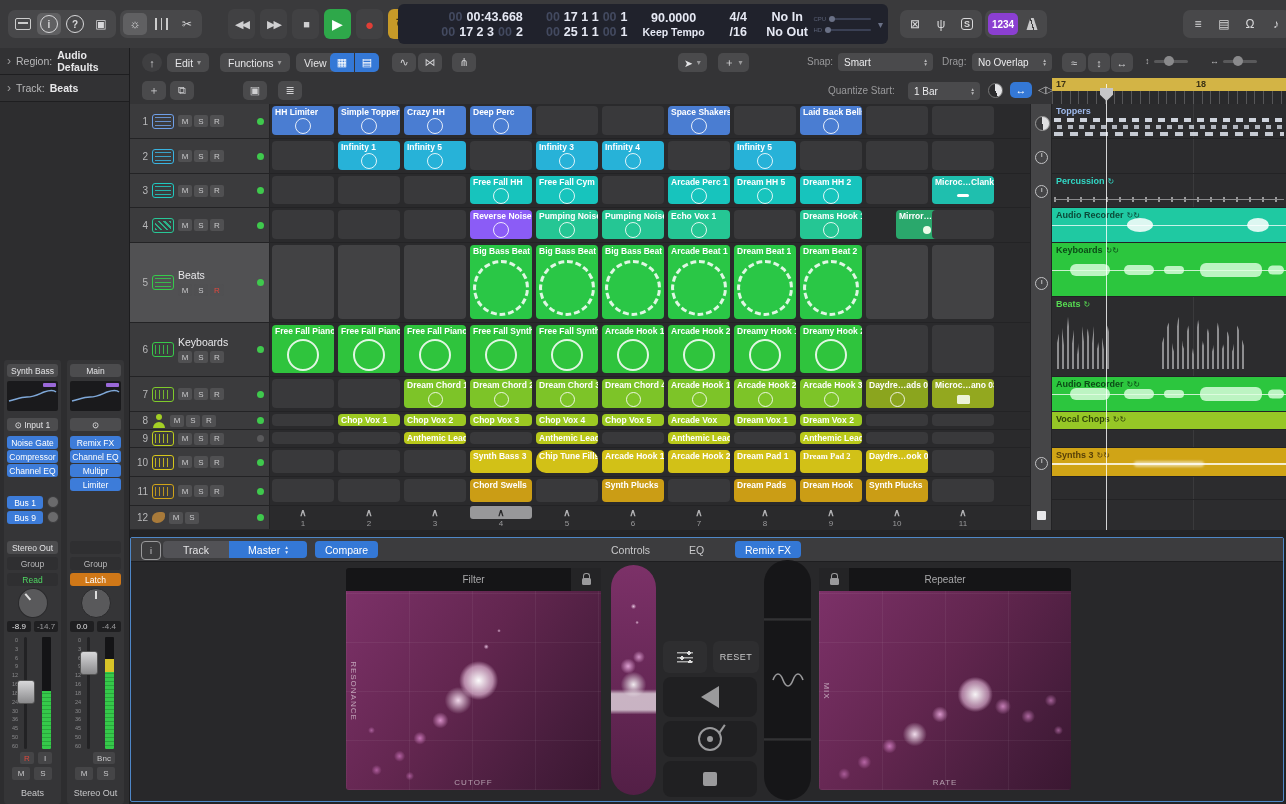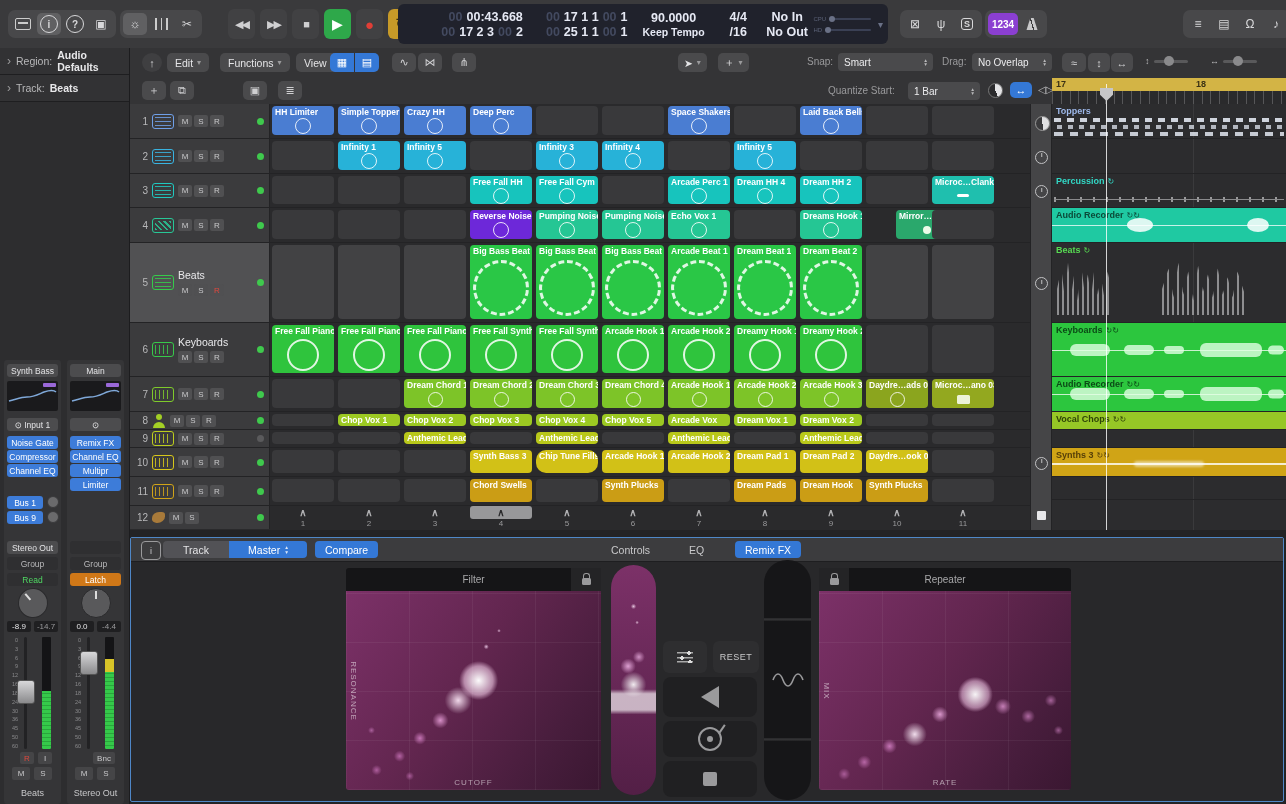--- a/index.html
+++ b/index.html
@@ -634,21 +634,21 @@
           <div class="cell" style="left: 266px; background: rgb(23, 196, 189);">
             <div class="ct">Free Fall Cym</div>
             <span class="ring" style="width: 14px; height: 14px;"></span>
           </div>
           <div class="cell" style="left: 332px;"></div>
           <div class="cell" style="left: 398px; background: rgb(23, 196, 189);">
             <div class="ct">Arcade Perc 1</div>
             <span class="ring" style="width: 14px; height: 14px;"></span>
           </div>
           <div class="cell" style="left: 464px; background: rgb(23, 196, 189);">
-            <div class="ct">Dream HH 4</div>
+            <div class="ct">Dream HH 5</div>
             <span class="ring" style="width: 14px; height: 14px;"></span>
           </div>
           <div class="cell" style="left: 530px; background: rgb(23, 196, 189);">
             <div class="ct">Dream HH 2</div>
             <span class="ring" style="width: 14px; height: 14px;"></span>
           </div>
           <div class="cell" style="left: 596px;"></div>
           <div class="cell" style="left: 662px; background: rgb(31, 191, 174);">
             <div class="ct">Microc…Clank</div>
             <span class="dashg"></span>
@@ -663,21 +663,21 @@
             <span class="msrbtn">M</span>
             <span class="msrbtn">S</span>
             <span class="msrbtn">R</span>
           </div>
           <span class="tdot" style="background: rgb(63, 201, 77);"></span>
         </div>
         <div class="cellsarea">
           <div class="cell" style="left: 2px;"></div>
           <div class="cell" style="left: 68px;"></div>
           <div class="cell" style="left: 134px;"></div>
-          <div class="cell" style="left: 200px; background: #6d28d9;">
+          <div class="cell" style="left: 200px; background: #8b5cf6;">
             <div class="ct">Reverse Noise</div>
             <span class="ring" style="width: 14px; height: 14px;"></span>
           </div>
           <div class="cell" style="left: 266px; background: rgb(37, 198, 148);">
             <div class="ct">Pumping Noise</div>
             <span class="ring" style="width: 14px; height: 14px;"></span>
           </div>
           <div class="cell" style="left: 332px; background: rgb(37, 198, 148);">
             <div class="ct">Pumping Noise</div>
             <span class="ring" style="width: 14px; height: 14px;"></span>
@@ -948,21 +948,21 @@
           </div>
           <div class="cell" style="left: 332px; background: rgb(210, 193, 23);">
             <div class="ct">Arcade Hook 1</div>
           </div>
           <div class="cell" style="left: 398px; background: rgb(210, 193, 23);">
             <div class="ct">Arcade Hook 2</div>
           </div>
           <div class="cell" style="left: 464px; background: rgb(210, 193, 23);">
             <div class="ct">Dream Pad 1</div>
           </div>
-          <div class="cell" style="left: 530px; background: rgb(210, 193, 23);">
+          <div class="cell" style="left: 530px; background: rgb(210, 193, 23); font-family: Liberation Serif, serif;">
             <div class="ct">Dream Pad 2</div>
           </div>
           <div class="cell" style="left: 596px; background: rgb(210, 193, 23);">
             <div class="ct">Daydre…ook 01</div>
           </div>
           <div class="cell" style="left: 662px;"></div>
         </div>
       </div>
       <div class="trackrow" style="height: 29px;">
         <div class="thead">
@@ -1055,33 +1055,33 @@
       <div class="tlrow" style="height: 34px;">
         <span class="tllabel" style="color: rgb(50, 216, 198);"><span>Percussion</span><span class="badge">↻</span></span>
         <div class="percline"></div>
       </div>
       <div class="tlrow" style="height: 35px; background: rgb(31, 201, 162);">
         <span class="tllabel" style="color: rgb(11, 74, 56);"><span>Audio Recorder</span><span class="badge">↻↻</span></span>
         <div class="cline"></div>
         <div class="burst" style="left: 75px; width: 26px;"></div>
         <div class="burst" style="left: 195px; width: 22px;"></div>
       </div>
-      <div class="tlrow" style="height: 80px;">
-        <span class="tllabel" style="color: rgb(87, 218, 82);"><span>Beats</span><span class="badge">↻</span></span>
-        <div class="cluster" style="left: 5px; width: 55px;"></div>
-        <div class="cluster" style="left: 110px; width: 82px;"></div>
-      </div>
       <div class="tlrow" style="height: 54px; background: rgb(44, 198, 62);">
         <span class="tllabel" style="color: rgb(11, 74, 22);"><span>Keyboards</span><span class="badge">↻↻</span></span>
         <div class="cline"></div>
         <div class="kblob" style="left: 18px; width: 40px; height: 12px;"></div>
         <div class="kblob" style="left: 72px; width: 30px; height: 10px;"></div>
         <div class="kblob" style="left: 112px; width: 20px; height: 8px;"></div>
         <div class="kblob" style="left: 148px; width: 62px; height: 14px;"></div>
         <div class="kblob" style="left: 216px; width: 16px; height: 9px;"></div>
+      </div>
+      <div class="tlrow" style="height: 80px;">
+        <span class="tllabel" style="color: rgb(87, 218, 82);"><span>Beats</span><span class="badge">↻</span></span>
+        <div class="cluster" style="left: 5px; width: 55px;"></div>
+        <div class="cluster" style="left: 110px; width: 82px;"></div>
       </div>
       <div class="tlrow" style="height: 35px; background: rgb(44, 198, 62);">
         <span class="tllabel" style="color: rgb(11, 74, 22);"><span>Audio Recorder</span><span class="badge">↻↻</span></span>
         <div class="cline"></div>
         <div class="kblob" style="left: 18px; width: 40px; height: 12px;"></div>
         <div class="kblob" style="left: 72px; width: 30px; height: 10px;"></div>
         <div class="kblob" style="left: 112px; width: 20px; height: 8px;"></div>
         <div class="kblob" style="left: 148px; width: 62px; height: 14px;"></div>
         <div class="kblob" style="left: 216px; width: 16px; height: 9px;"></div>
       </div>

